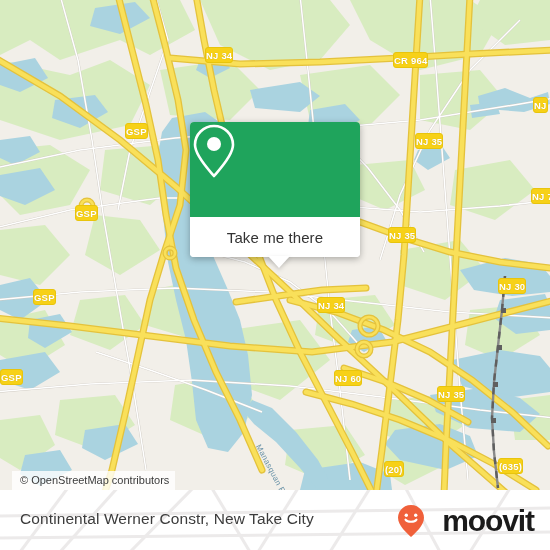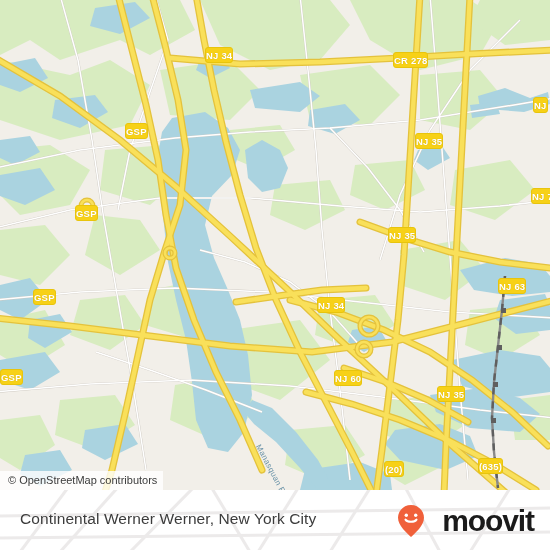--- a/index.html
+++ b/index.html
@@ -80,21 +80,21 @@
     width: 0; height: 0;
     border-left: 11px solid transparent;
     border-right: 11px solid transparent;
     border-top: 12px solid #ffffff;
     filter: drop-shadow(0 2px 2px rgba(0,0,0,.18));
   }
 
   
   #attribution {
     position: absolute;
-    left: 0; bottom: 0;
+    left: 12px; bottom: 0;
     height: 19px;
     background: rgba(255,255,255,.80);
     color: #3b3b3b;
     font-size: 11px;
     line-height: 19px;
     padding: 0 6px 0 8px;
   }
 
   
   #footer {
@@ -300,62 +300,72 @@
             <rect x="497" y="345" width="5" height="5"></rect>
             <rect x="493" y="382" width="5" height="5"></rect>
             <rect x="491" y="418" width="5" height="5"></rect>
           </g>
         </g>
       </g>
     </svg>
 
     <div id="shield-layer">
         <div class="shield" style="left: 205px; top: 47px;">NJ 34</div>
-        <div class="shield" style="left: 393px; top: 52px;">CR 278</div>
+        <div class="shield" style="left: 393px; top: 52px;">CR 964</div>
         <div class="shield" style="left: 125px; top: 123px;">GSP</div>
         <div class="shield" style="left: 415px; top: 133px;">NJ 35</div>
         <div class="shield" style="left: 533px; top: 97px;">NJ</div>
         <div class="shield" style="left: 531px; top: 188px;">NJ 7</div>
         <div class="shield" style="left: 75px; top: 205px;">GSP</div>
         <div class="shield" style="left: 388px; top: 227px;">NJ 35</div>
         <div class="shield" style="left: 33px; top: 289px;">GSP</div>
         <div class="shield" style="left: 317px; top: 297px;">NJ 34</div>
-        <div class="shield" style="left: 498px; top: 278px;">NJ 63</div>
+        <div class="shield" style="left: 498px; top: 278px;">NJ 30</div>
         <div class="shield" style="left: 0px; top: 369px;">GSP</div>
         <div class="shield" style="left: 334px; top: 370px;">NJ 60</div>
         <div class="shield" style="left: 437px; top: 386px;">NJ 35</div>
         <div class="shield" style="left: 384px; top: 461px;">(20)</div>
-        <div class="shield" style="left: 478px; top: 458px;">(635)</div>
+        <div class="shield" style="left: 498px; top: 458px;">(635)</div>
       </div>
 
     <div id="water-label-layer">
         <div class="water-label" style="left: 262px; top: 443px; transform: rotate(62deg); transform-origin: left top;">Manasquan R</div>
       </div>
 
+    <div id="popup">
+      <div id="popup-green">
+        <svg width="48" height="58" viewBox="0 0 48 58">
+          <path d="M24 4 C13.5 4 5 12.4 5 22.8 C5 33.8 19 48 24 54 C29 48 43 33.8 43 22.8 C43 12.4 34.5 4 24 4 Z" fill="none" stroke="#ffffff" stroke-width="2.6" stroke-linejoin="round"></path>
+          <circle cx="24" cy="22" r="7" fill="#ffffff"></circle>
+        </svg>
+      </div>
+      <div id="popup-label">Take me there</div>
+      <div id="popup-tail"></div>
+    </div>
 
     <div id="attribution">© OpenStreetMap contributors</div>
   </div>
 
   <div id="footer">
     <svg id="footer-watermark" width="550" height="60" viewBox="0 0 550 60">
       <g stroke="#eceaea" stroke-width="3" fill="none">
         <path d="M20,62 L70,-5"></path>
         <path d="M60,62 L120,-5"></path>
         <path d="M130,62 L196,-5"></path>
         <path d="M210,-5 L250,62"></path>
         <path d="M300,-5 L258,62"></path>
         <path d="M330,62 L372,-5"></path>
         <path d="M404,-5 L440,62"></path>
         <path d="M470,62 L512,-5"></path>
         <path d="M-5,26 L555,18"></path>
         <path d="M-5,48 L555,42"></path>
       </g>
     </svg>
 
-    <div id="footer-title">Continental Werner Werner, New York City</div>
+    <div id="footer-title">Continental Werner Constr, New Take City</div>
 
     <div id="brand">
       <svg width="30" height="34" viewBox="0 0 30 34">
         <path d="M15 1 C7.8 1 2 6.7 2 13.8 C2 21.5 11 29.5 15 33 C19 29.5 28 21.5 28 13.8 C28 6.7 22.2 1 15 1 Z" fill="#f0603a"></path>
         <circle cx="10.3" cy="11.2" r="1.7" fill="#ffffff"></circle>
         <circle cx="19.7" cy="11.2" r="1.7" fill="#ffffff"></circle>
         <path d="M9.5 15.6 C11.4 18.6 18.6 18.6 20.5 15.6" stroke="#ffffff" stroke-width="2" fill="none" stroke-linecap="round"></path>
       </svg>
       <span id="brand-text">moovit</span>
     </div>

